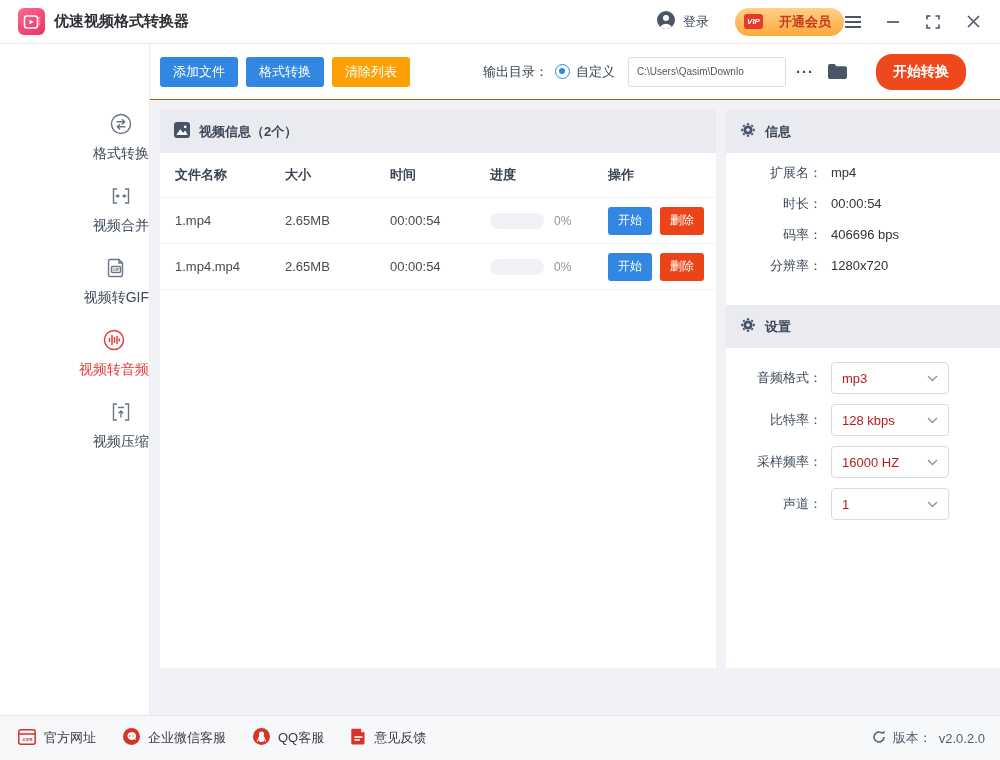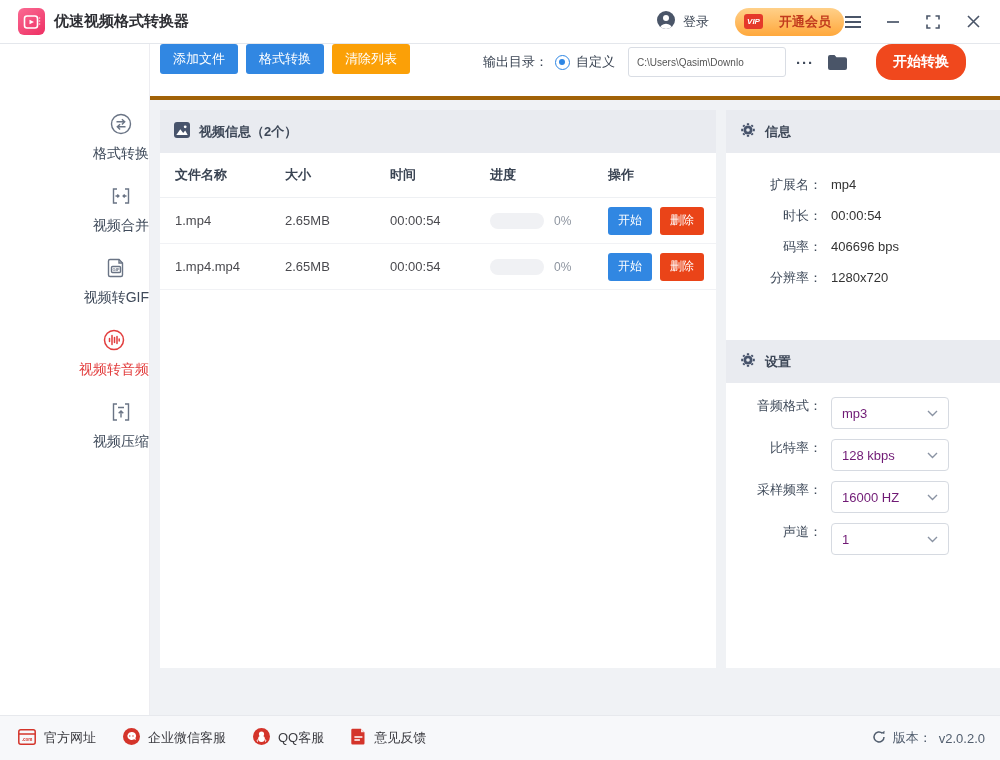--- a/index.html
+++ b/index.html
@@ -19,21 +19,21 @@
              display:flex; align-items:center; gap:16px; padding:0 13px 0 9px; margin-left:26px; cursor:pointer; }
   .vip-badge { width:19px; height:15px; background:#e5392a; border-radius:3px; color:#fff; font-size:8px;
                font-weight:800; font-style:italic; display:flex; align-items:center; justify-content:center; }
   .vip-text { font-size:13px; font-weight:700; color:#c23b1d; }
   .win-ic { width:18px; height:18px; display:flex; align-items:center; justify-content:center; cursor:pointer; }
   .win-ic + .win-ic { margin-left:22px; }
   .win-ic:first-of-type { margin-left:30px; }
 
   
   .toolbar { position:absolute; left:150px; right:0; top:44px; height:56px; background:#fff;
-             border-bottom:4px solid #a16207; display:flex; align-items:flex-start; padding:0 34px 0 10px; }
+             border-bottom:1px solid #a16207; display:flex; align-items:center; padding:0 34px 0 10px; }
   .tb-btn { height:30px; padding:0 13px; border:none; border-radius:3px; color:#fff; font-size:13px;
             display:flex; align-items:center; margin-right:8px; cursor:pointer;
             font-family:"Liberation Sans","DejaVu Sans",sans-serif; }
   .blue { background:#3187e2; }
   .orange { background:#fba007; }
   .out-group { margin-left:auto; display:flex; align-items:center; }
   .out-label { font-size:13px; color:#3a4453; margin-right:7px; }
   .radio { width:15px; height:15px; border:1.5px solid #2e86e4; border-radius:50%; position:relative; flex:none; cursor:pointer; }
   .radio::after { content:""; position:absolute; left:3px; top:3px; width:6px; height:6px; border-radius:50%; background:#2e86e4; }
   .radio-label { font-size:13px; color:#3a4453; margin:0 13px 0 6px; }
@@ -70,28 +70,28 @@
           font-size:13px; color:#4a4a4f; flex:none; }
   .pill { width:54px; height:16px; border-radius:8px; background:#f0f1f4; }
   .pct { margin-left:10px; color:#8d949f; font-size:12px; }
   .row-btn { height:28px; padding:0 10px; border:none; border-radius:3px; color:#fff; font-size:12px;
              cursor:pointer; font-family:"Liberation Sans","DejaVu Sans",sans-serif; }
   .start { background:#3187e2; } .del { background:#ea4418; }
 
   
   .right-panel { position:absolute; left:576px; top:10px; right:0; bottom:47px; background:#fff;
                  display:flex; flex-direction:column; }
-  .info-body { height:187px; padding-top:16px; }
+  .info-body { height:152px; padding-top:4px; }
   .field-row { height:31px; display:flex; align-items:center; font-size:13px; }
   .f-label { width:96px; text-align:right; color:#3f4a5a; }
   .f-value { margin-left:9px; color:#333; }
   .set-body { padding-top:14px; display:flex; flex-direction:column; gap:10px; }
-  .set-row { display:flex; align-items:flex-start; font-size:13px; height:32px; }
+  .set-row { display:flex; align-items:center; font-size:13px; height:32px; }
   .select { margin-left:9px; width:118px; height:32px; border:1px solid #d6dae1; border-radius:4px;
-            background:#fff; display:flex; align-items:center; padding:0 10px; color:#701a75; cursor:pointer; }
+            background:#fff; display:flex; align-items:center; padding:0 10px; color:#b91c1c; cursor:pointer; }
   .chev { margin-left:auto; display:flex; }
 
   
   .footer { position:absolute; left:0; right:0; bottom:0; height:45px; background:#f7f8fa;
             border-top:1px solid #e7e9ed; display:flex; align-items:center; padding:0 15px 0 18px; gap:27px; }
   .f-link { display:flex; align-items:center; gap:8px; font-size:13px; color:#3b3b40; cursor:pointer; }
   .version { margin-left:auto; display:flex; align-items:center; gap:7px; color:#525e6e; font-size:13px; }
 </style>
 </head>
 <body>

